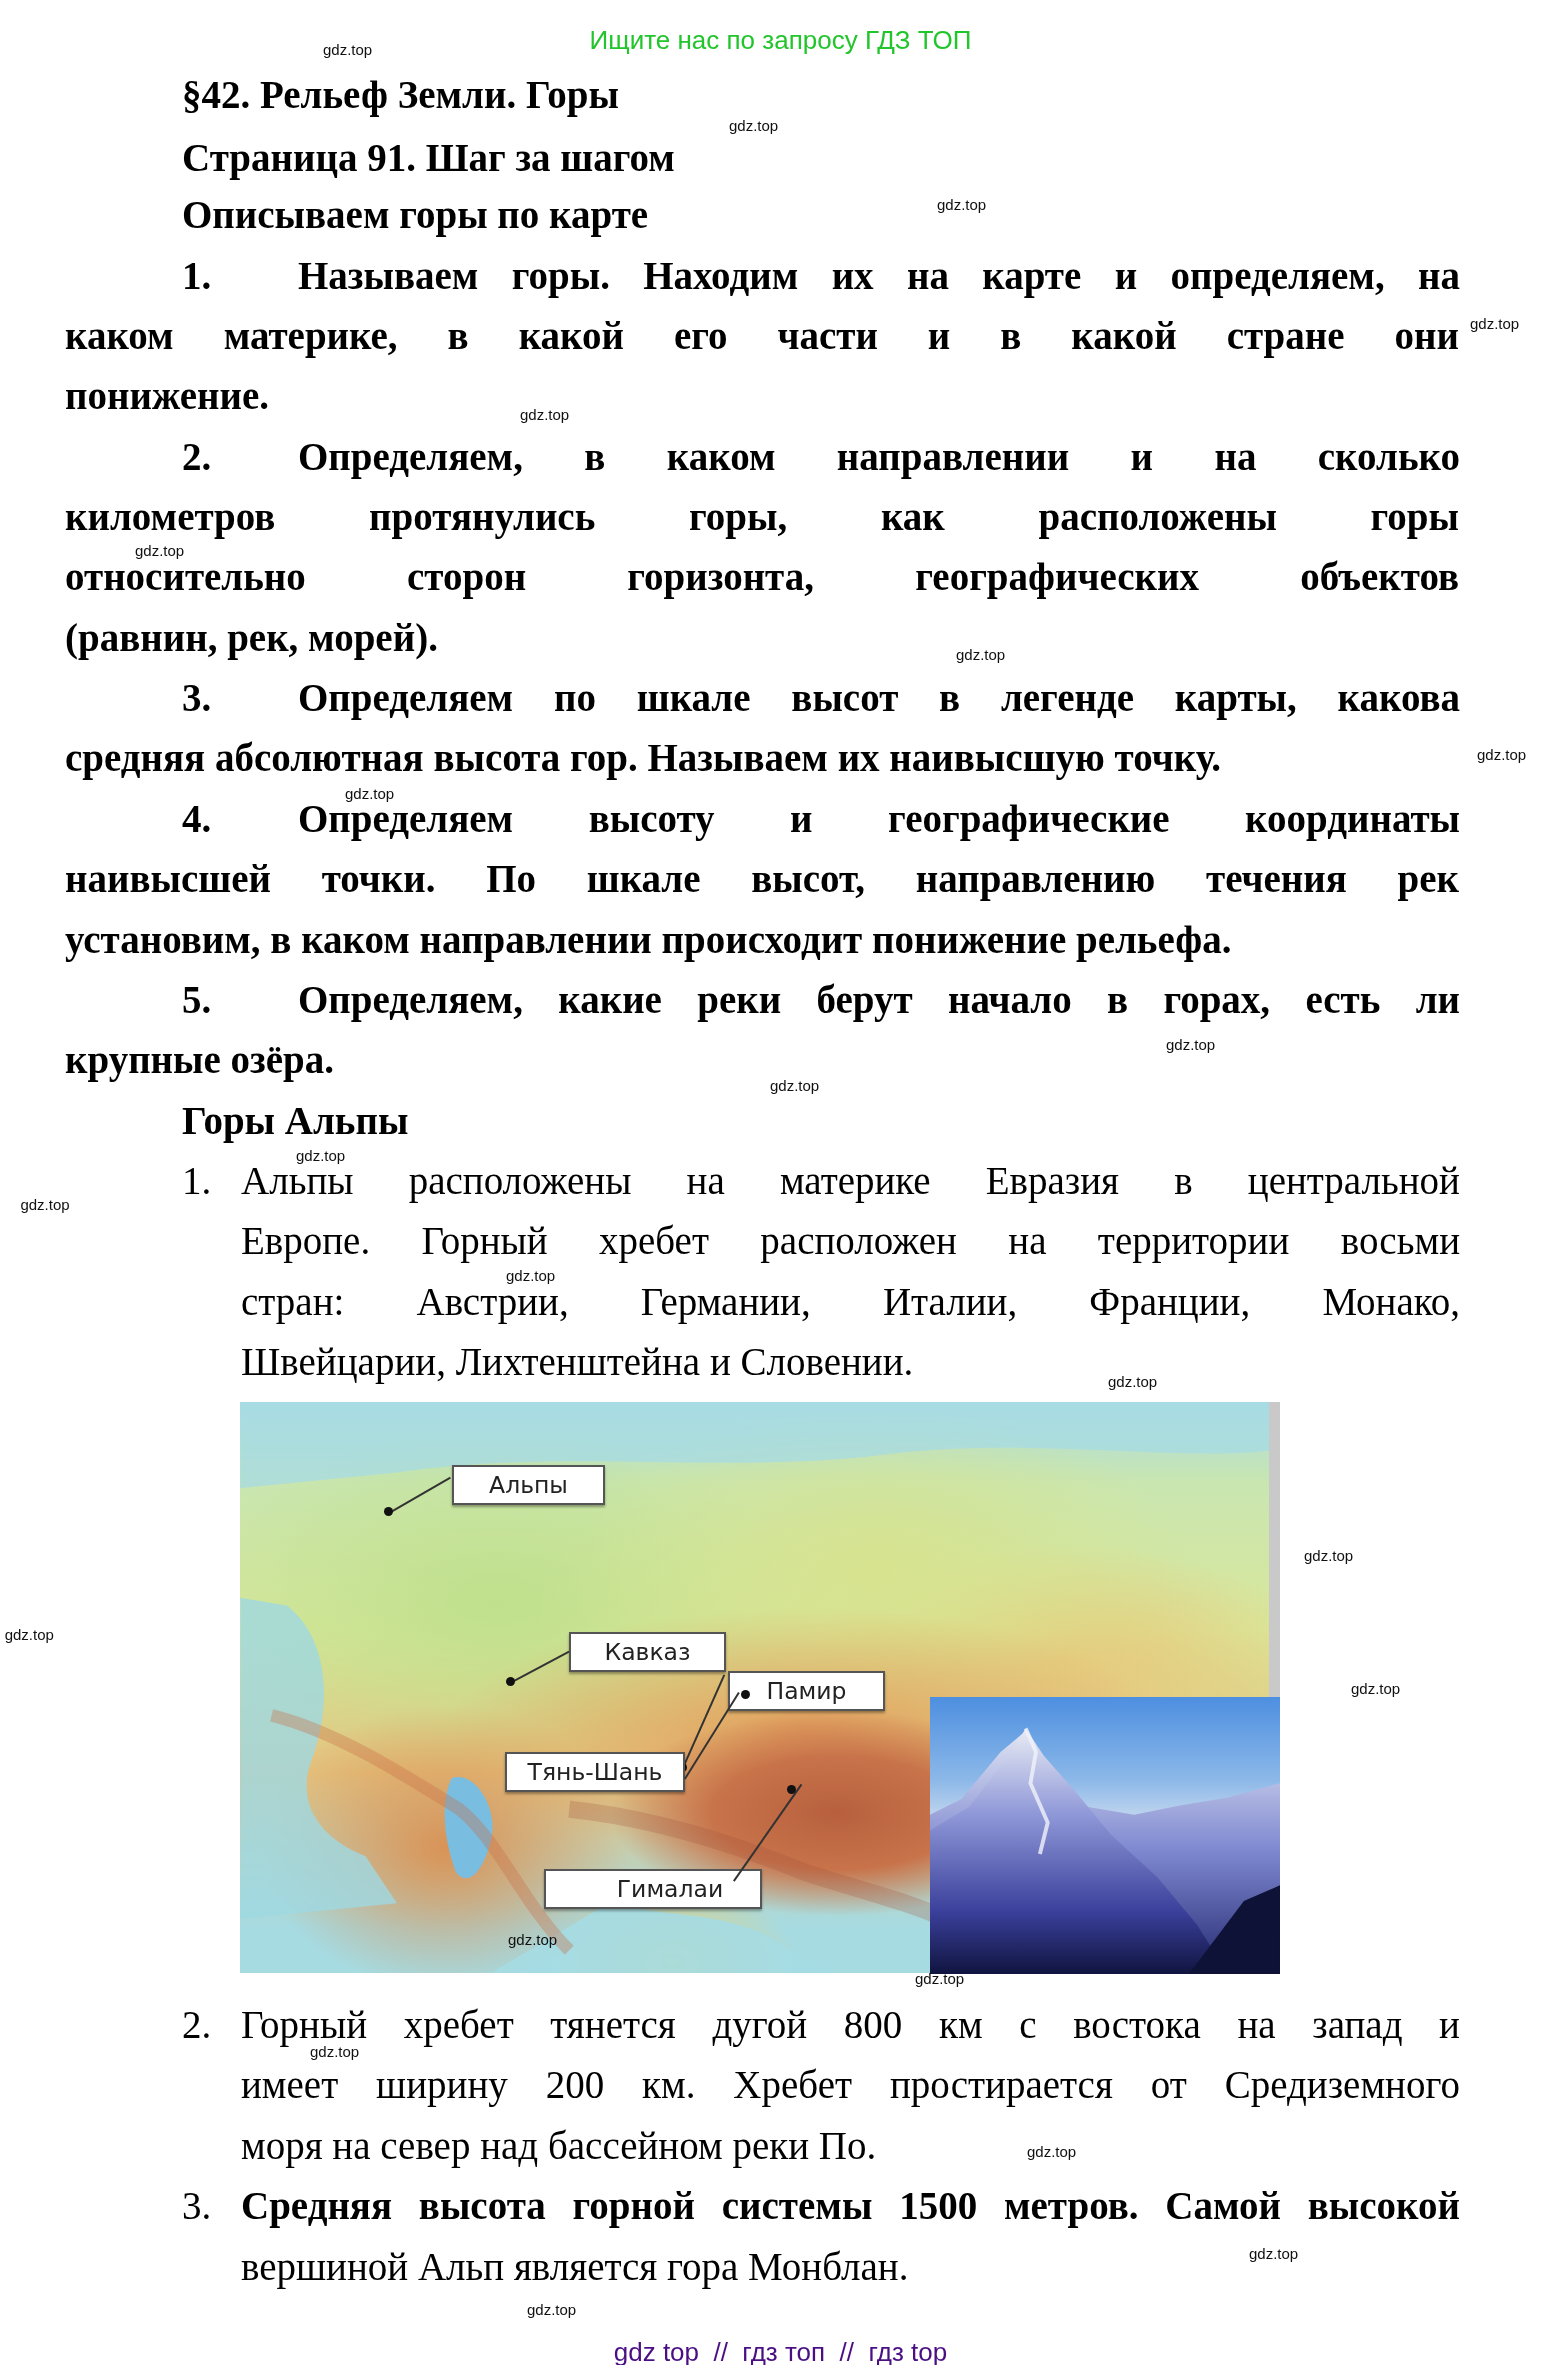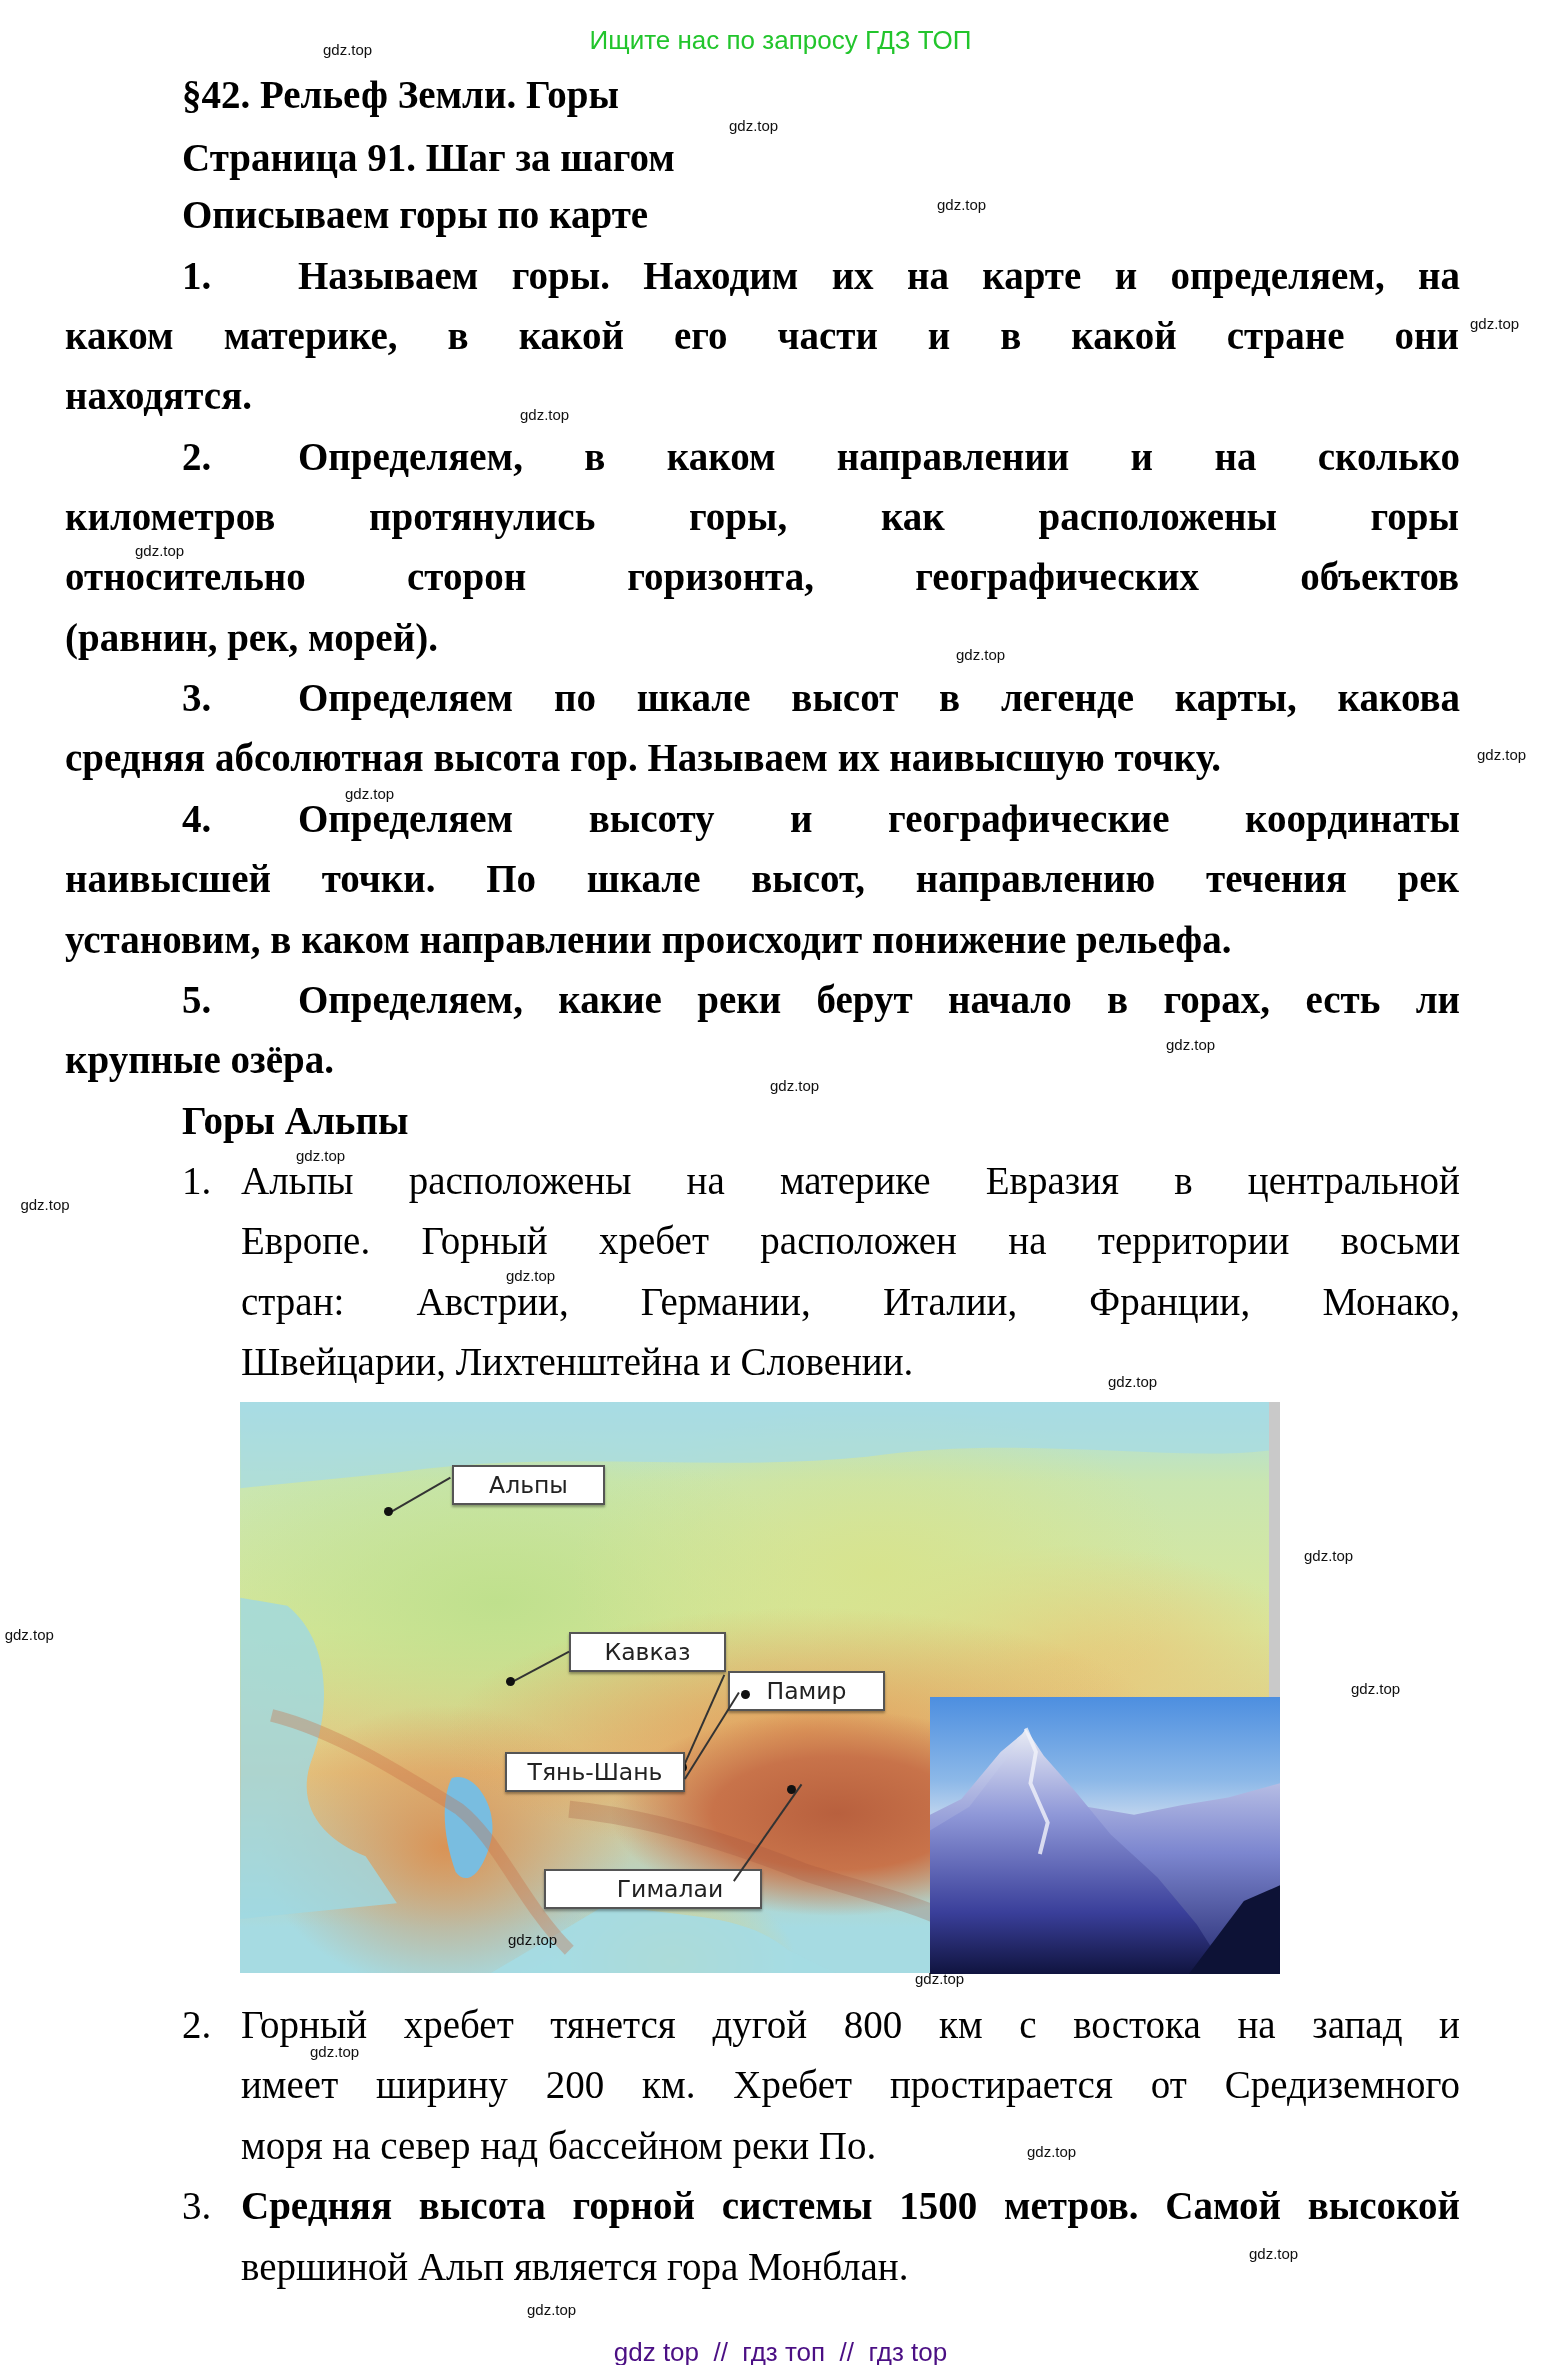--- a/index.html
+++ b/index.html
@@ -62,21 +62,21 @@
 
 <div class="header-banner">Ищите нас по запросу ГДЗ ТОП</div>
 
 <div class="line b" style="left:182px; top:71px;">§42. Рельеф Земли. Горы</div>
 <div class="line b" style="left:182px; top:134px;">Страница 91. Шаг за шагом</div>
 <div class="line b" style="left:182px; top:191px;">Описываем горы по карте</div>
 
 <div class="num b" style="left:182px; top:252px;">1.</div>
 <div class="line b" style="left:298px; width:1162px; top:252px; text-align:justify; text-align-last:justify;">Называем горы. Находим их на карте и определяем, на</div>
 <div class="line b just" style="top:312px;">каком материке, в какой его части и в какой стране они</div>
-<div class="line b justl" style="top:372px;">находятся.</div>
+<div class="line b justl" style="top:372px;">понижение.</div>
 
 <div class="num b" style="left:182px; top:433px;">2.</div>
 <div class="line b" style="left:298px; width:1162px; top:433px; text-align:justify; text-align-last:justify;">Определяем, в каком направлении и на сколько</div>
 <div class="line b just" style="top:493px;">километров протянулись горы, как расположены горы</div>
 <div class="line b just" style="top:553px;">относительно сторон горизонта, географических объектов</div>
 <div class="line b justl" style="top:614px;">(равнин, рек, морей).</div>
 
 <div class="num b" style="left:182px; top:674px;">3.</div>
 <div class="line b" style="left:298px; width:1162px; top:674px; text-align:justify; text-align-last:justify;">Определяем по шкале высот в легенде карты, какова</div>
 <div class="line b justl" style="top:734px;">средняя абсолютная высота гор. Называем их наивысшую точку.</div>

